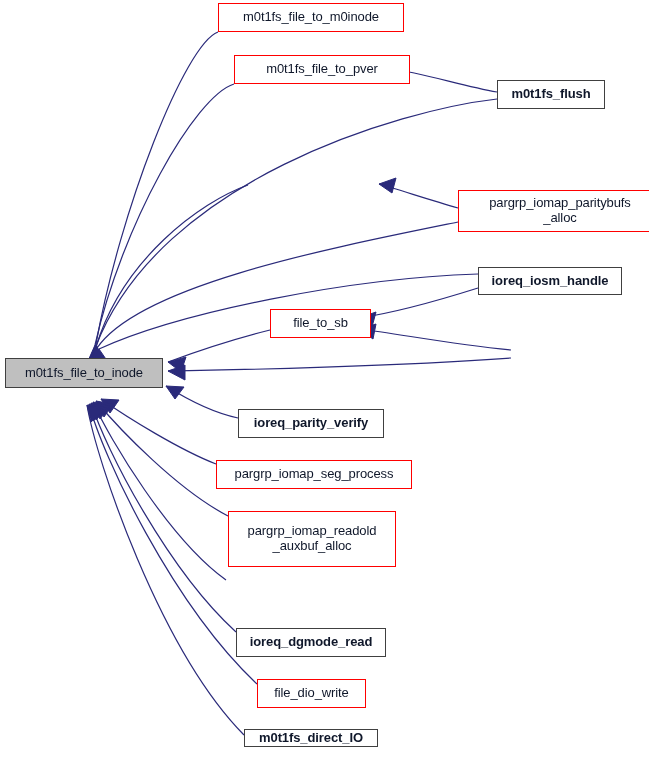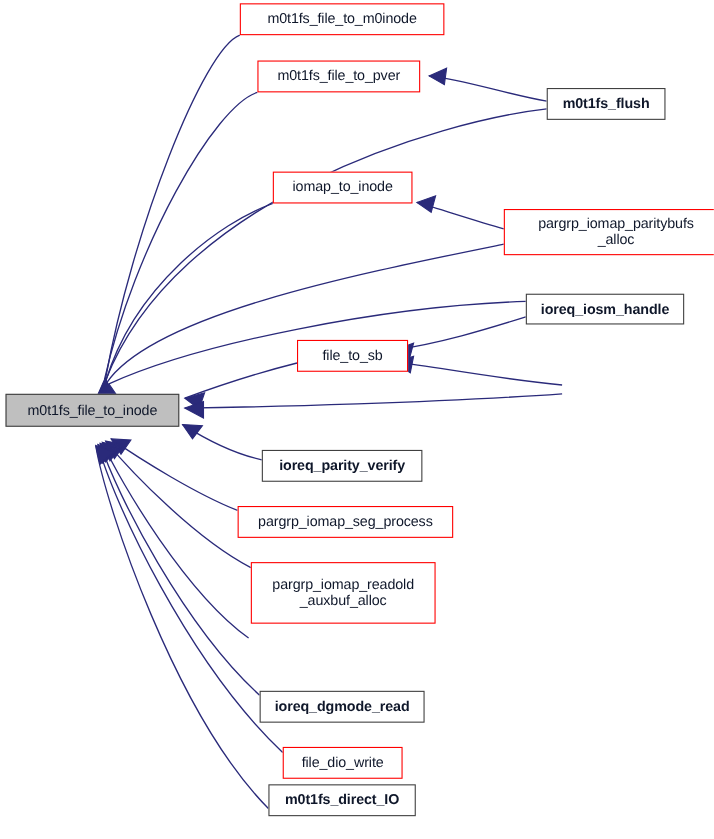--- a/index.html
+++ b/index.html
@@ -88,27 +88,26 @@
       <path d="M93,402 L110,406 L100,419 Z" fill="#2a2a7a" stroke="#2a2a7a" stroke-width="1"></path>
       <path d="M236,632 C168,570 106,450 91,403" fill="none" stroke="#2a2a7a" stroke-width="1.2"></path>
       <path d="M91,403 L107,408 L96,420 Z" fill="#2a2a7a" stroke="#2a2a7a" stroke-width="1"></path>
       <path d="M257,684 C172,604 102,455 89,404" fill="none" stroke="#2a2a7a" stroke-width="1.2"></path>
       <path d="M89,404 L105,410 L93,421 Z" fill="#2a2a7a" stroke="#2a2a7a" stroke-width="1"></path>
       <path d="M244,735 C160,650 96,460 87,405" fill="none" stroke="#2a2a7a" stroke-width="1.2"></path>
       <path d="M87,405 L103,411 L91,422 Z" fill="#2a2a7a" stroke="#2a2a7a" stroke-width="1"></path>
     </svg>
 <div class="node current" style="left: 5px; top: 358px; width: 158px; height: 30px;">m0t1fs_file_to_inode</div>
     <div class="node " style="left: 218px; top: 3px; width: 186px; height: 29px;">m0t1fs_file_to_m0inode</div>
-    <div class="node " style="left: 234px; top: 55px; width: 148px; height: 29px;">m0t1fs_file_to_pver</div>
+    <div class="node " style="left: 234px; top: 55px; width: 176px; height: 29px;">m0t1fs_file_to_pver</div>
     <div class="node black" style="left: 497px; top: 80px; width: 108px; height: 29px;">m0t1fs_flush</div>
-    <div class="node " style="left: 248px; top: 156px; width: 127px; height: 29px;">iomap_to_inode</div>
     <div class="node " style="left: 458px; top: 190px; width: 204px; height: 42px;">pargrp_iomap_paritybufs
 _alloc</div>
     <div class="node black" style="left: 478px; top: 267px; width: 144px; height: 28px;">ioreq_iosm_handle</div>
     <div class="node " style="left: 270px; top: 309px; width: 101px; height: 29px;">file_to_sb</div>
     <div class="node black" style="left: 238px; top: 409px; width: 146px; height: 29px;">ioreq_parity_verify</div>
     <div class="node " style="left: 216px; top: 460px; width: 196px; height: 29px;">pargrp_iomap_seg_process</div>
     <div class="node " style="left: 228px; top: 511px; width: 168px; height: 56px;">pargrp_iomap_readold
 _auxbuf_alloc</div>
     <div class="node black" style="left: 236px; top: 628px; width: 150px; height: 29px;">ioreq_dgmode_read</div>
     <div class="node " style="left: 257px; top: 679px; width: 109px; height: 29px;">file_dio_write</div>
-    <div class="node black" style="left: 244px; top: 713px; width: 134px; height: 29px;">m0t1fs_direct_IO</div>
+    <div class="node black" style="left: 244px; top: 729px; width: 134px; height: 18px;">m0t1fs_direct_IO</div>
   </div>
 
 </body></html>

